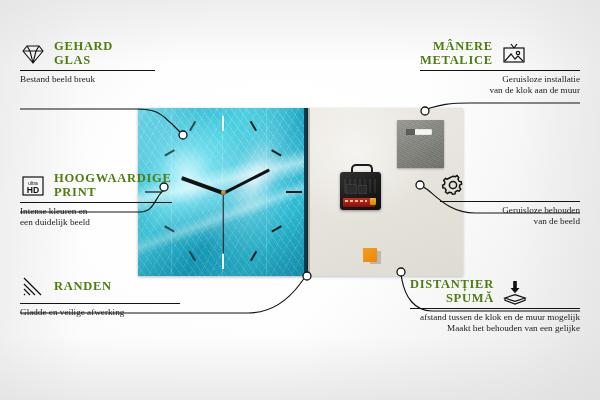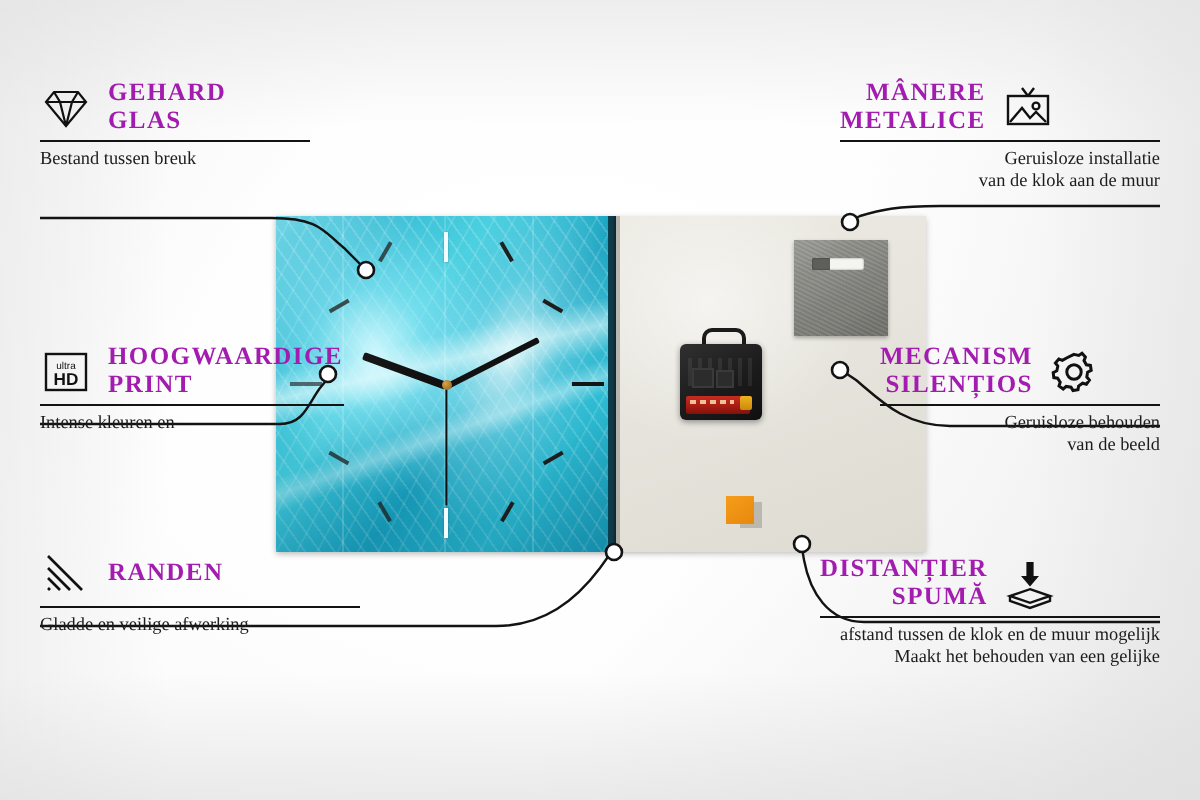--- a/index.html
+++ b/index.html
@@ -186,21 +186,21 @@
     position:absolute;left:130px;top:272px;width:345px;height:16px;
     background:radial-gradient(ellipse 50% 50% at 50% 0%, rgba(120,120,120,.30), rgba(255,255,255,0) 72%);
   }
 
   
   .callout{position:absolute;}
   .co-head{display:flex;align-items:center;gap:8px;}
   .co-title{
     font-family:"Liberation Serif",serif;
     font-size:12.5px;font-weight:700;letter-spacing:.7px;
-    color:#a21caf;line-height:13.5px;text-transform:uppercase;
+    color:#4d7c0f;line-height:13.5px;text-transform:uppercase;
   }
   .co-rule{height:1px;background:#131313;margin-top:3px;}
   .co-sub{
     font-family:"Liberation Serif",serif;
     font-size:9.2px;line-height:11.2px;color:#1c1c1c;margin-top:3px;
   }
   .left .co-head{justify-content:flex-start;}
   .left .co-title{text-align:left;}
   .left .co-sub{text-align:left;}
   .right .co-head{justify-content:flex-start;}
@@ -325,41 +325,42 @@
           <path d="M3 10 H23 M7 5 L10 10 L13 22 M19 5 L16 10 L13 22 M10 10 H16"></path>
         </svg>
       </span>
       <span>
         <span class="co-title" style="display:block">GEHARD</span>
         <span class="co-title" style="display:block">GLAS</span>
       </span>
     </div>
     <div class="co-rule" style="width:135px;"></div>
     <div class="co-sub">
-      <span style="display:block">Bestand tussen breuk</span>
+      <span style="display:block">Bestand beeld breuk</span>
     </div>
   </div>
 
   <div class="callout left" style="left:20px;top:172px;width:175px;">
     <div class="co-head">
       <span class="ico">
         <svg viewBox="0 0 26 26" width="26" height="26">
           <rect x="3" y="4" width="20" height="18" fill="none" stroke="#111" stroke-width="1.2"></rect>
           <text x="13" y="11.5" font-family="Liberation Sans, sans-serif" font-size="5" fill="#111" text-anchor="middle">ultra</text>
           <text x="13" y="19.5" font-family="Liberation Sans, sans-serif" font-size="8.6" font-weight="bold" fill="#111" text-anchor="middle">HD</text>
         </svg>
       </span>
       <span>
         <span class="co-title" style="display:block">HOOGWAARDIGE</span>
         <span class="co-title" style="display:block">PRINT</span>
       </span>
     </div>
     <div class="co-rule" style="width:152px;"></div>
     <div class="co-sub">
       <span style="display:block">Intense kleuren en</span>
+      <span style="display:block">een duidelijk beeld</span>
     </div>
   </div>
 
   <div class="callout left" style="left:20px;top:274px;width:180px;">
     <div class="co-head">
       <span class="ico">
         <svg viewBox="0 0 26 26" width="26" height="26" stroke="#111" stroke-width="1.3" fill="none">
           <path d="M4 4 L21 21"></path>
           <path d="M4 10 L15 21"></path>
           <path d="M4 15 L10 21"></path>
@@ -393,24 +394,20 @@
     </div>
     <div class="co-rule" style="width:160px;margin-left:auto;"></div>
     <div class="co-sub">
       <span style="display:block">Geruisloze installatie</span>
       <span style="display:block">van de klok aan de muur</span>
     </div>
   </div>
 
   <div class="callout right" style="left:440px;top:172px;width:140px;">
     <div class="co-head">
-      <span>
-        <span class="co-title" style="display:block">MECANISM</span>
-        <span class="co-title" style="display:block">SILENȚIOS</span>
-      </span>
       <span class="ico">
         <svg viewBox="0 0 26 26" width="26" height="26" fill="none" stroke="#111" stroke-width="1.5">
           <path d="M13 4.2 l2.4 .5 1.6-1.1 1.7 1.9 -.7 1.8 1.2 2.1 2 .3 .4 2.5 -1.8 .9 -.4 2.4 1.3 1.5 -1.5 2.1 -1.9-.5 -2 1.4 -.3 1.9 -2.5 .4 -1-1.7 -2.4-.4 -1.5 1.3 -2.1-1.5 .6-1.9 -1.3-2 -1.9-.3 -.3-2.5 1.8-.9 .5-2.3 -1.2-1.6 1.7-2 1.8 .7 2.1-1.2Z"></path>
           <circle cx="13" cy="13" r="3.6"></circle>
         </svg>
       </span>
     </div>
     <div class="co-rule" style="width:140px;margin-left:auto;"></div>
     <div class="co-sub">
       <span style="display:block">Geruisloze behouden</span>

